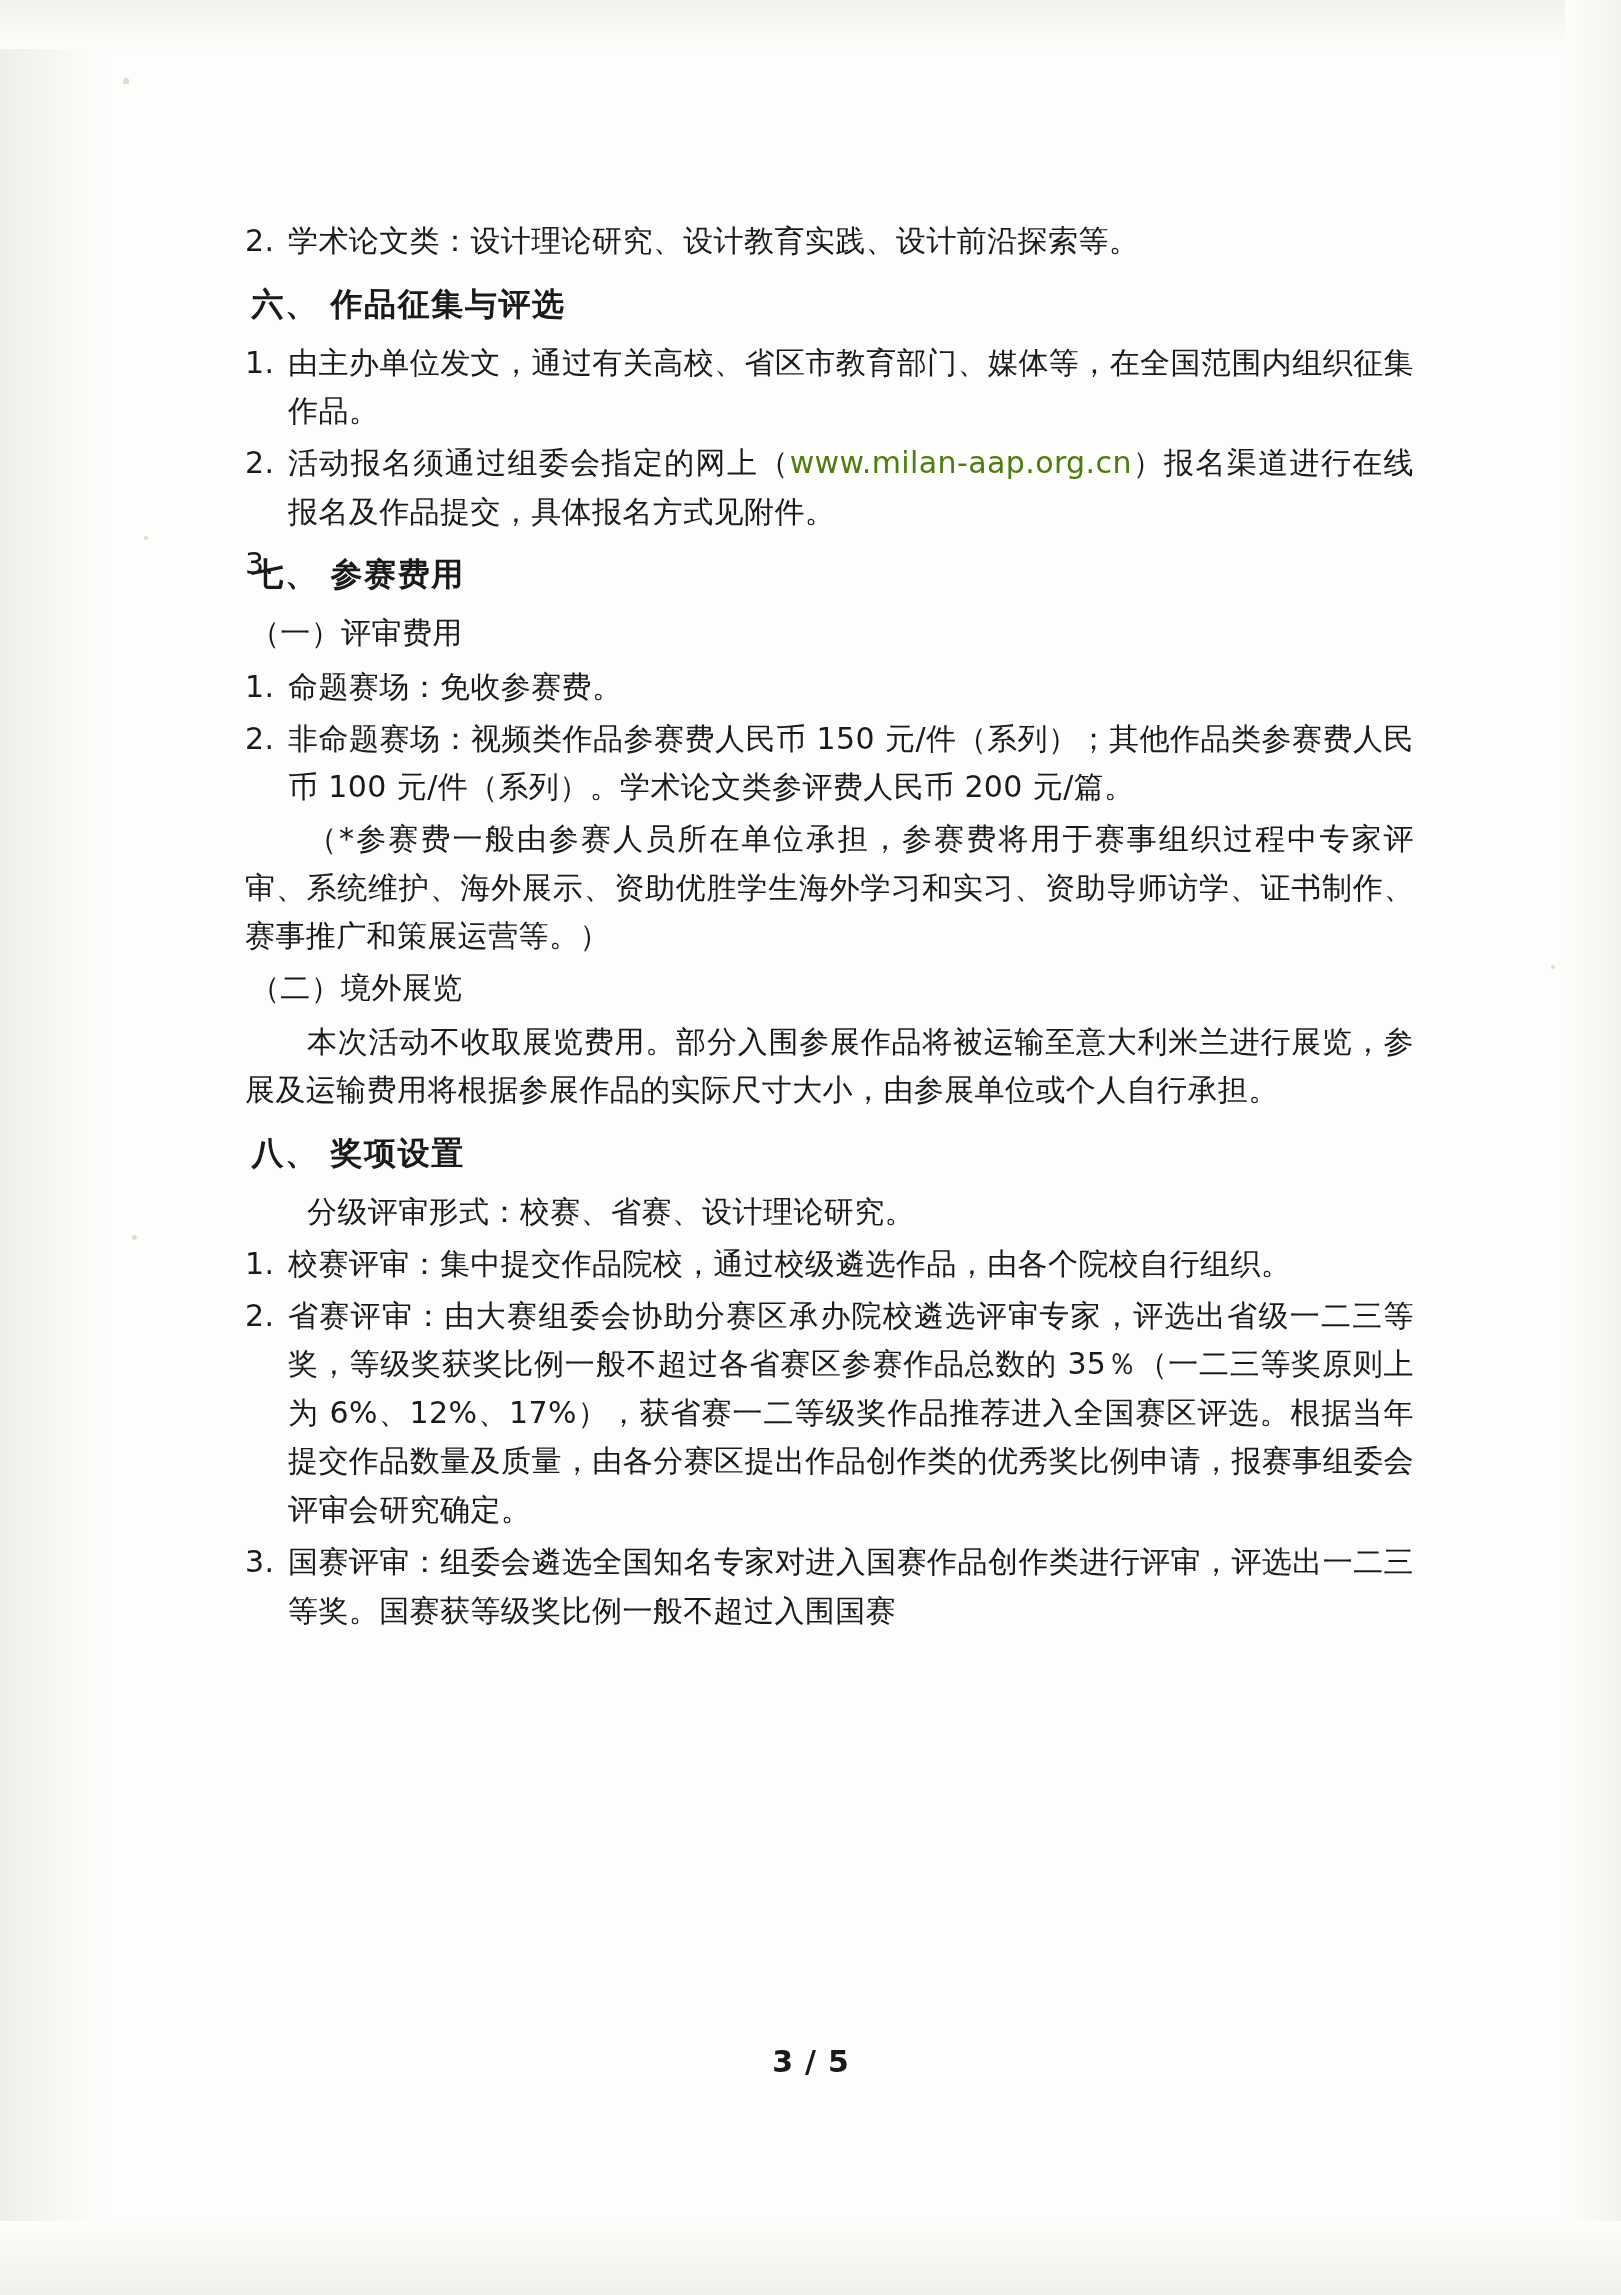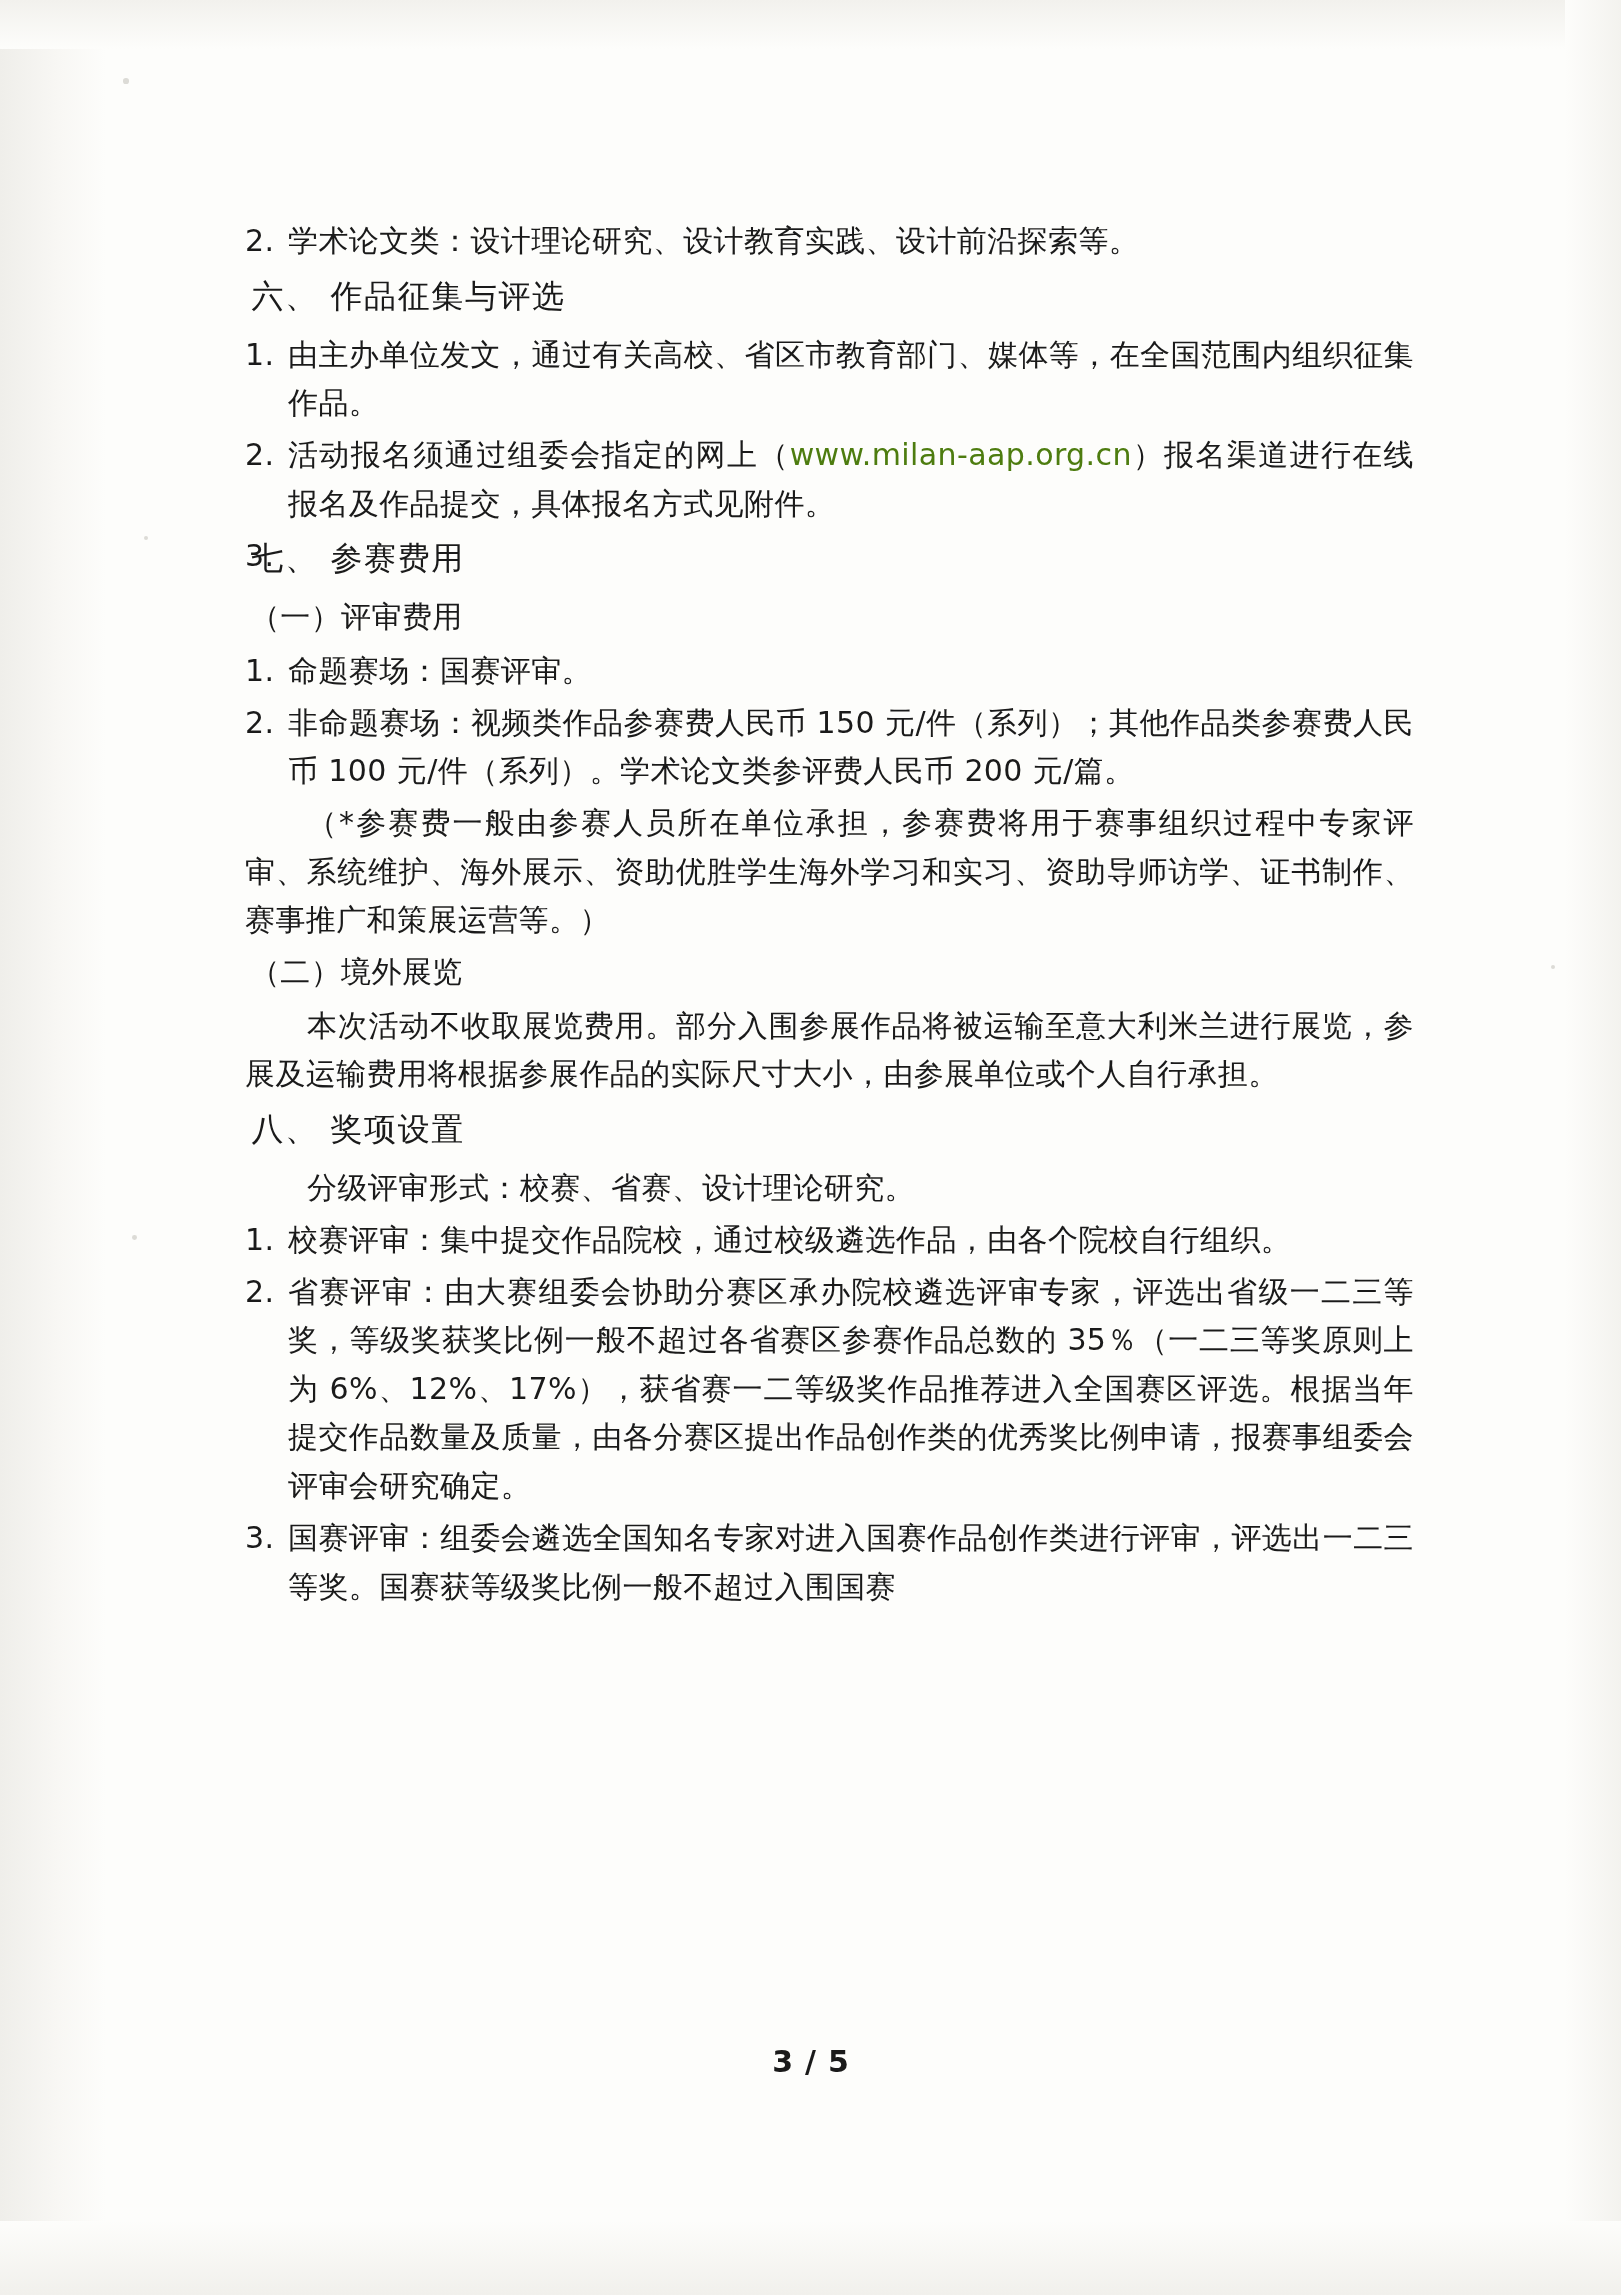--- a/index.html
+++ b/index.html
@@ -77,23 +77,23 @@
   .li .num {
     position: absolute;
     left: 0;
     top: 0;
     width: 38px;
     text-align: left;
   }
 
   
   .section-head {
-    font-weight: normal;
+    font-weight: bold;
     font-size: 32px;
-    margin-top: 5px;
+    margin-top: 13px;
     margin-bottom: 8.2px;
     padding-left: 6.5px;
     letter-spacing: 1.6px;
   }
   .section-head .sn {
     display: inline-block;
     min-width: 79px;
   }
 
   
@@ -167,21 +167,21 @@
     </div>
 
     <div class="section-head">
       <span class="sn">七、</span><span>参赛费用</span>
     </div>
 
     <div class="sub-head">（一）评审费用</div>
 
     <div class="li">
       <span class="num">1.</span>
-      <span>命题赛场：国赛评审。</span>
+      <span>命题赛场：免收参赛费。</span>
     </div>
 
     <div class="li">
       <span class="num">2.</span>
       <span>非命题赛场：视频类作品参赛费人民币 150 元/件（系列）；其他作品类参赛费人民币 100 元/件（系列）。学术论文类参评费人民币 200 元/篇。</span>
     </div>
 
     <div class="para-indent">（*参赛费一般由参赛人员所在单位承担，参赛费将用于赛事组织过程中专家评审、系统维护、海外展示、资助优胜学生海外学习和实习、资助导师访学、证书制作、赛事推广和策展运营等。）</div>
 
     <div class="sub-head">（二）境外展览</div>

